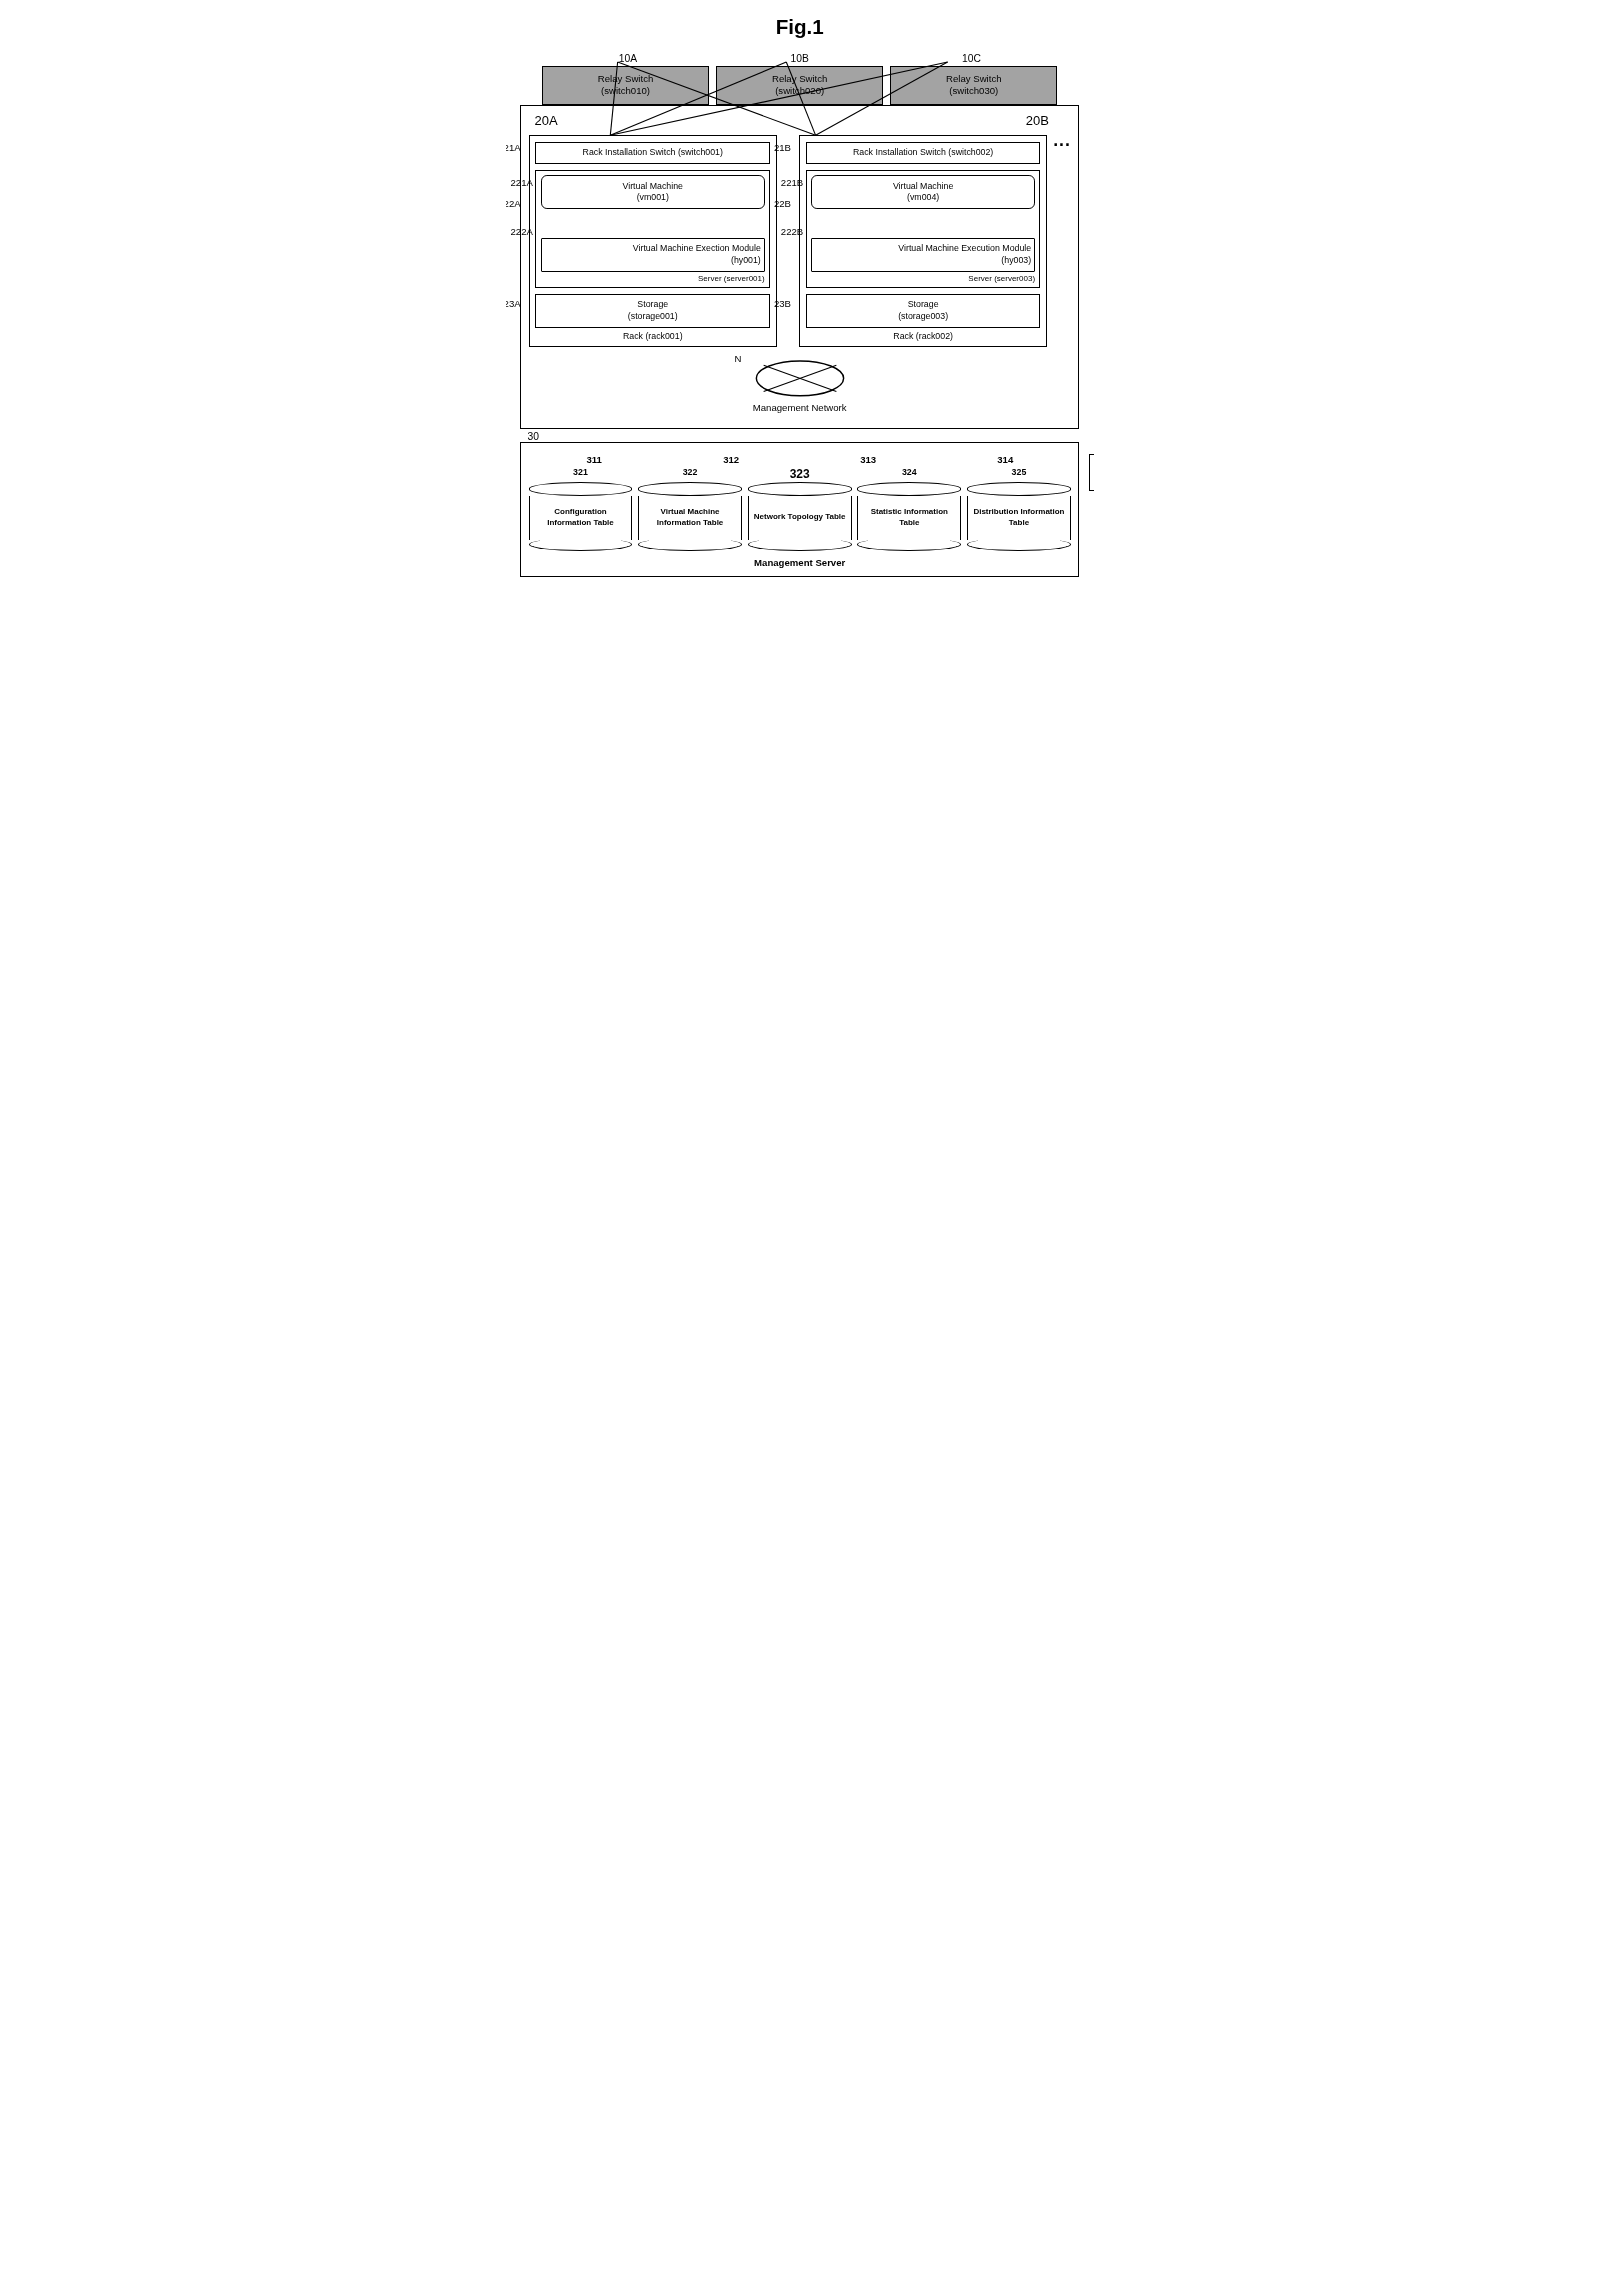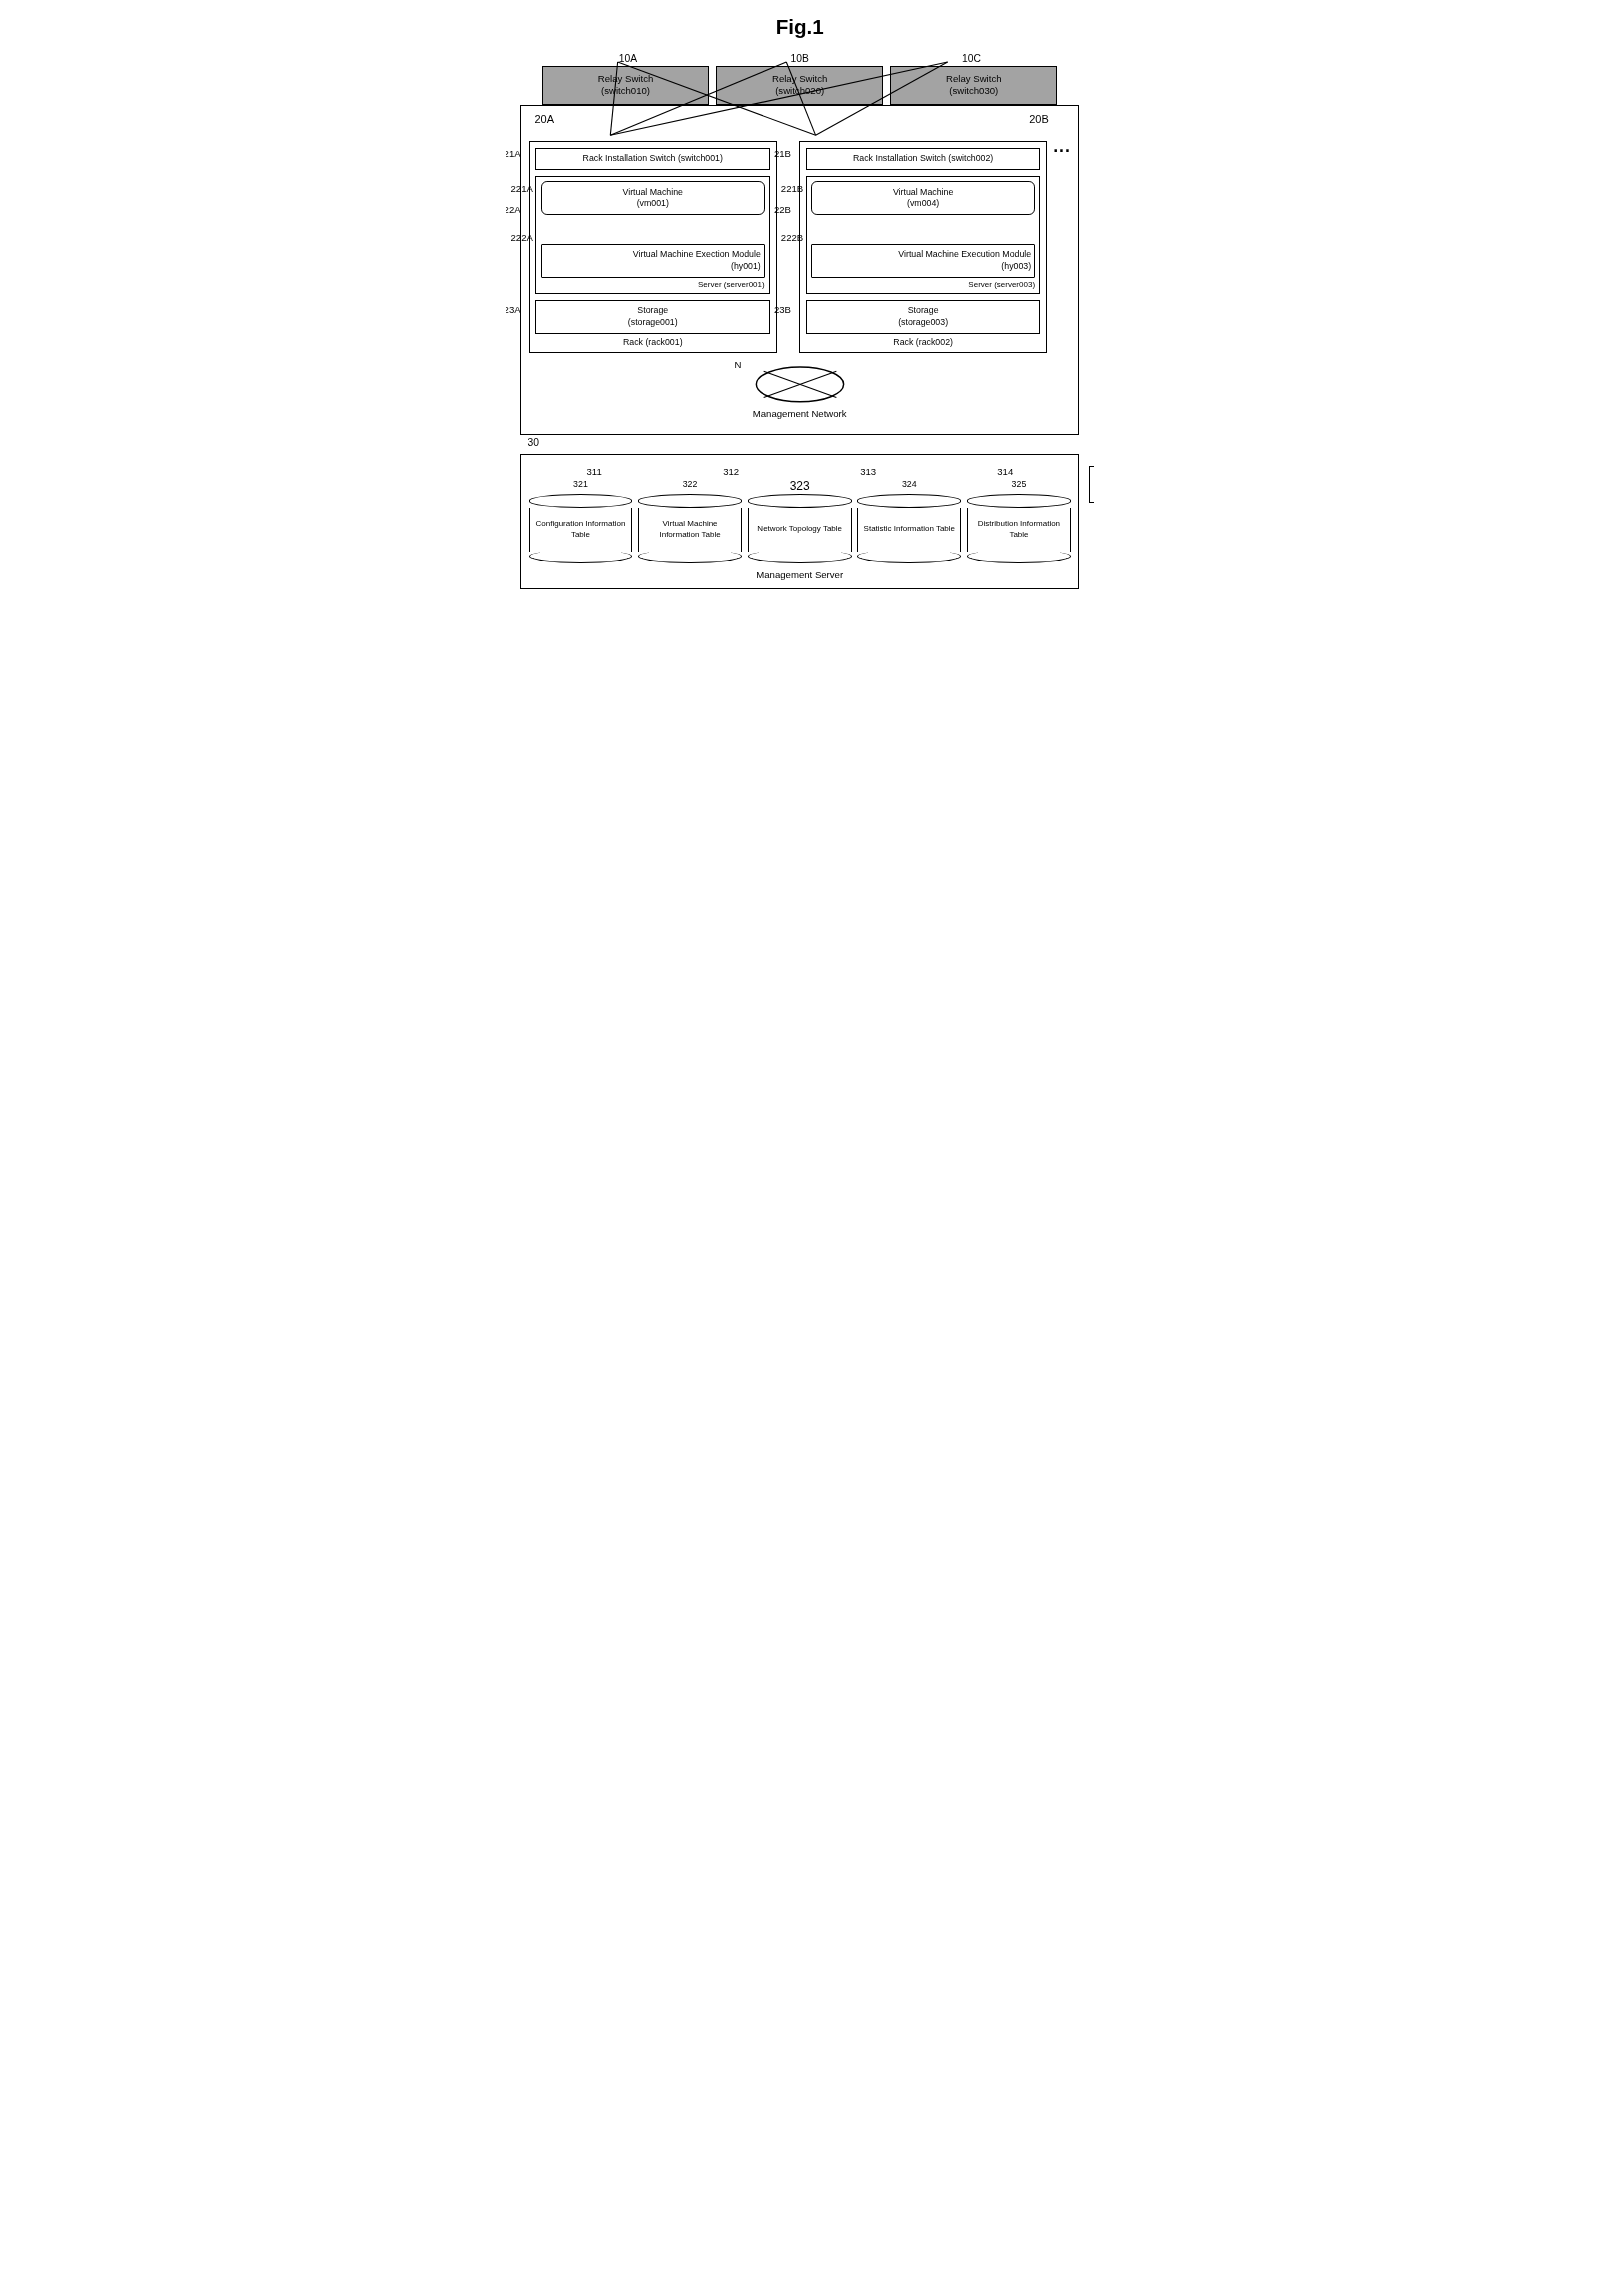--- a/index.html
+++ b/index.html
@@ -113,21 +113,22 @@
     .mgmt-network-label {
       font-size: 9.6px;
       text-align: center;
       margin-bottom: 7px;
     }
     
     .mgmt-server-box {
       border: 1.5px solid #000;
       padding: 11px 7.4px 7.4px 7.4px;
       position: relative;
-      margin-top: 6px;
+      margin-top: 0;
+      font-weight: bold;
     }
     .mgmt-server-label {
       text-align: center;
       font-size: 9.6px;
       margin-top: 5.9px;
     }
     
     .modules-row {
       display: flex;
       gap: 5.9px;
@@ -250,21 +251,21 @@
       <line x1="130" y1="0" x2="120" y2="100" stroke="#000" stroke-width="1.5"></line>
       <line x1="130" y1="0" x2="400" y2="100" stroke="#000" stroke-width="1.5"></line>
 
       <line x1="360" y1="0" x2="120" y2="100" stroke="#000" stroke-width="1.5"></line>
       <line x1="360" y1="0" x2="400" y2="100" stroke="#000" stroke-width="1.5"></line>
 
       <line x1="580" y1="0" x2="120" y2="100" stroke="#000" stroke-width="1.5"></line>
       <line x1="580" y1="0" x2="400" y2="100" stroke="#000" stroke-width="1.5"></line>
     </svg>
 
-    <div style="display:flex; margin-bottom:16px; font-size:11px;">
+    <div style="display:flex; margin-bottom:7px; font-size:13px;">
       <div style="flex:1; text-align:left; padding-left:5.9px;">20A</div>
       <div style="flex:1; text-align:right; padding-right:22px;">20B</div>
     </div>
 
     <div style="display:flex; align-items:flex-start;">
 
       <div class="rack-box" style="flex:1; position:relative;">
 
         <div style="position:absolute; left:-26px; top:5.9px; font-size:9.6px;">21A</div>
 

